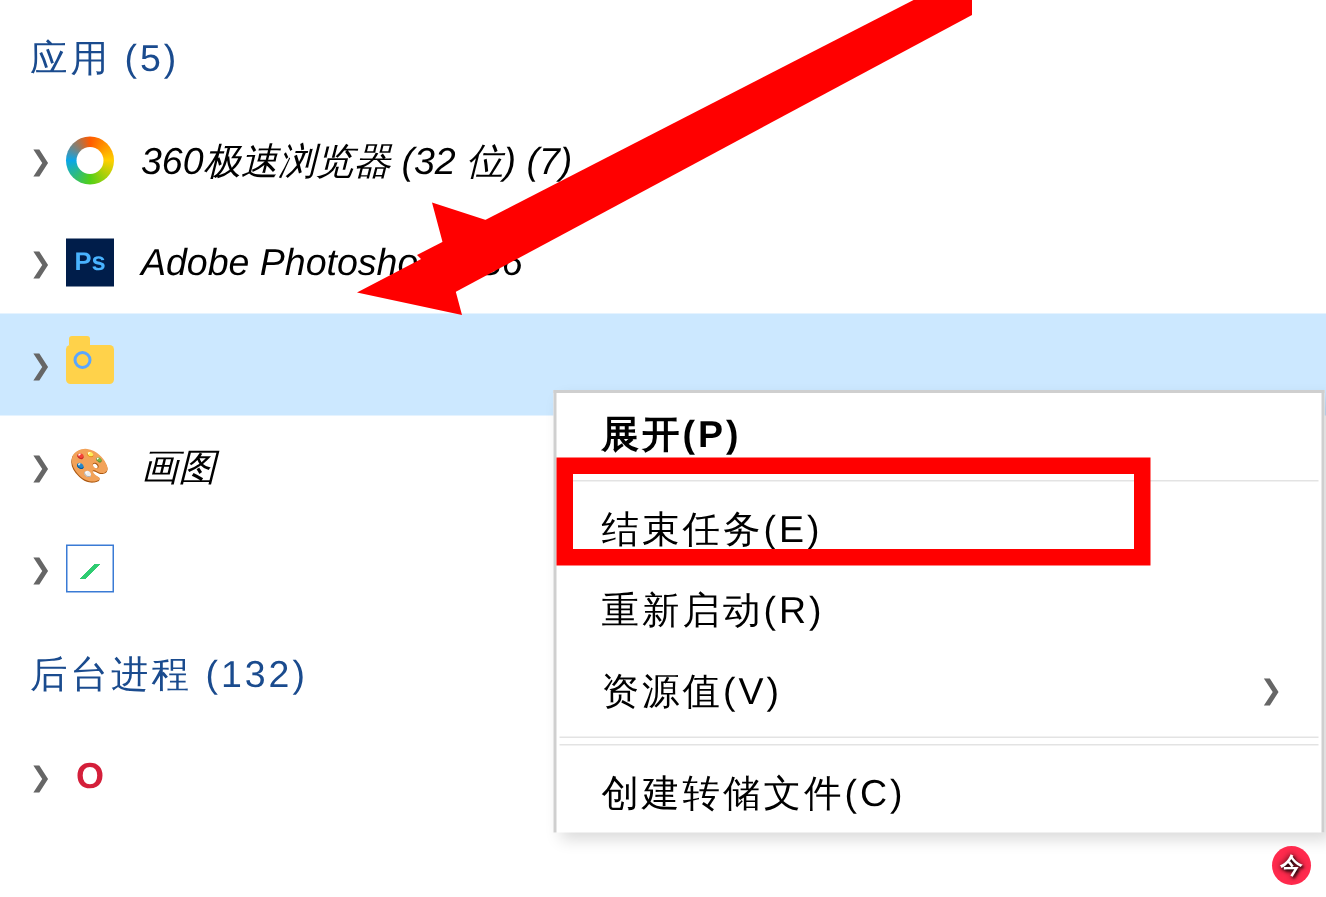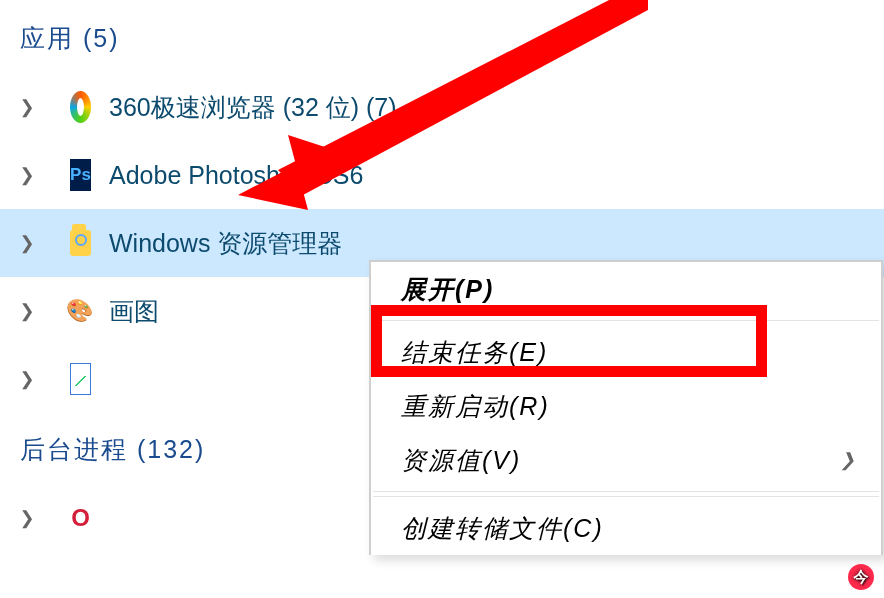--- a/index.html
+++ b/index.html
@@ -29,29 +29,29 @@
   }
   .row.sel { background: #cce8ff; }
   .expander {
     width: 26px;
     text-align: center;
     color: #666;
     font-size: 18px;
     user-select: none;
   }
   .app-icon {
-    width: 21px;
+    width: 32px;
     height: 32px;
-    margin: 0 18px 0 30px;
+    margin: 0 18px 0 4px;
     display: flex;
     align-items: center;
     justify-content: center;
     font-size: 22px;
   }
-  .app-label { color: #0c4a6e; }
+  .app-label { color: #000000; font-style: italic; }
   
   .ic-360 {
     background: conic-gradient(#ff5a00, #ffcf00 25%, #52d017 50%, #0aa6e8 75%, #ff5a00);
     border-radius: 50%;
     position: relative;
   }
   .ic-360::after {
     content: ""; position: absolute; inset: 7px; background: #fff; border-radius: 50%;
   }
   .ic-ps {
@@ -90,21 +90,20 @@
     border-bottom: none;
     box-shadow: 5px 5px 10px rgba(0,0,0,.15);
   }
   .ctx-item {
     height: 54px;
     display: flex;
     align-items: center;
     padding: 0 30px;
     letter-spacing: 2px;
     position: relative;
-    font-style: italic;
   }
   .ctx-item.bold { font-weight: 700; }
   .ctx-arrow {
     position: absolute; right: 24px; color: #666; font-size: 18px;
   }
   .ctx-sep {
     height: 1px; background: #e3e3e3; margin: 4px 2px;
   }
   
   .red-box {
@@ -158,21 +157,20 @@
 
 <div class="row">
   <span class="expander">❯</span>
   <span class="app-icon ic-ps">Ps</span>
   <span class="app-label">Adobe Photoshop CS6</span>
 </div>
 
 <div class="row sel">
   <span class="expander">❯</span>
   <span class="app-icon ic-explorer"></span>
-  <span class="app-label">Windows 资源管理器</span>
 </div>
 
 <div class="row">
   <span class="expander">❯</span>
   <span class="app-icon ic-paint">🎨</span>
   <span class="app-label">画图</span>
 </div>
 
 <div class="row">
   <span class="expander">❯</span>

